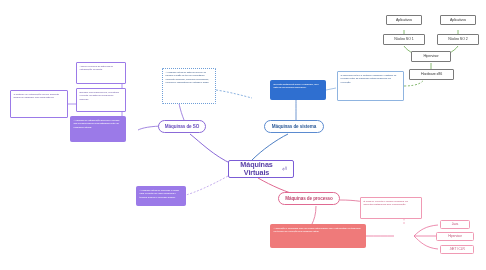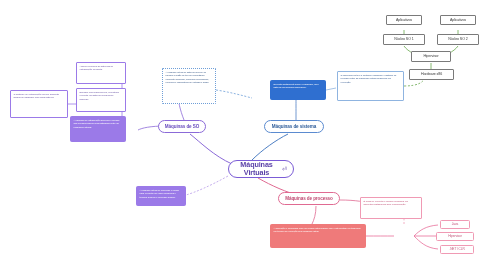--- a/index.html
+++ b/index.html
@@ -22,21 +22,21 @@
     text-align:center;
     line-height:1.12;
     letter-spacing:-0.1px;
     word-break:break-word;
     overflow:hidden;
   }
 
   
   .root{
     border:1.2px solid #7b5cd6;
-    border-radius:9px;
+    border-radius:2px;
     background:#ffffff;
     color:#5b42a8;
     font-size:7.2px;
     font-weight:bold;
     padding:2px 6px;
   }
   .root .arrow{font-size:6px;margin-left:4px;opacity:.8;}
 
   
   .pill{

